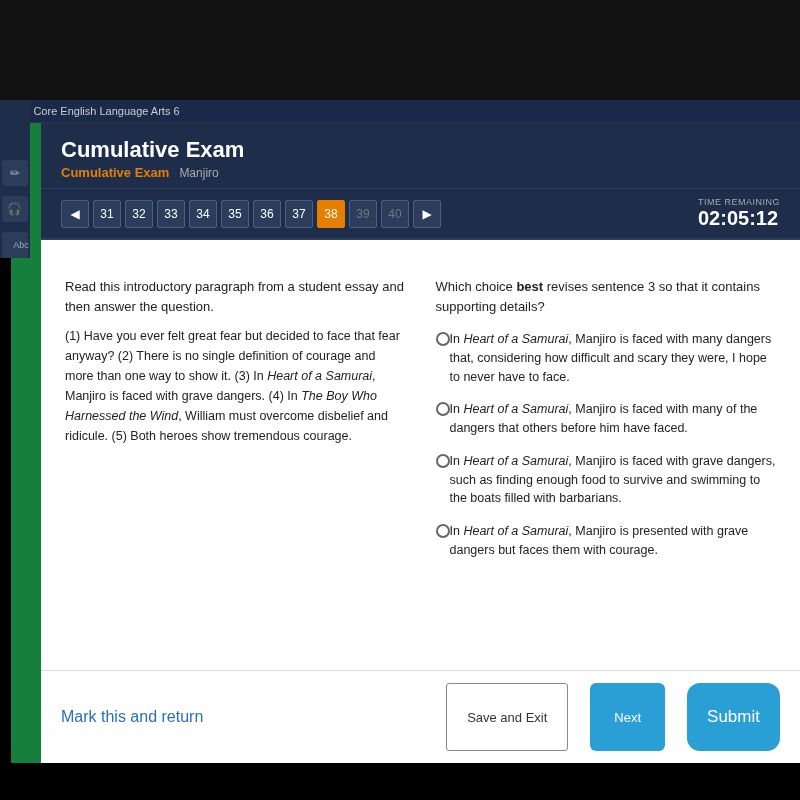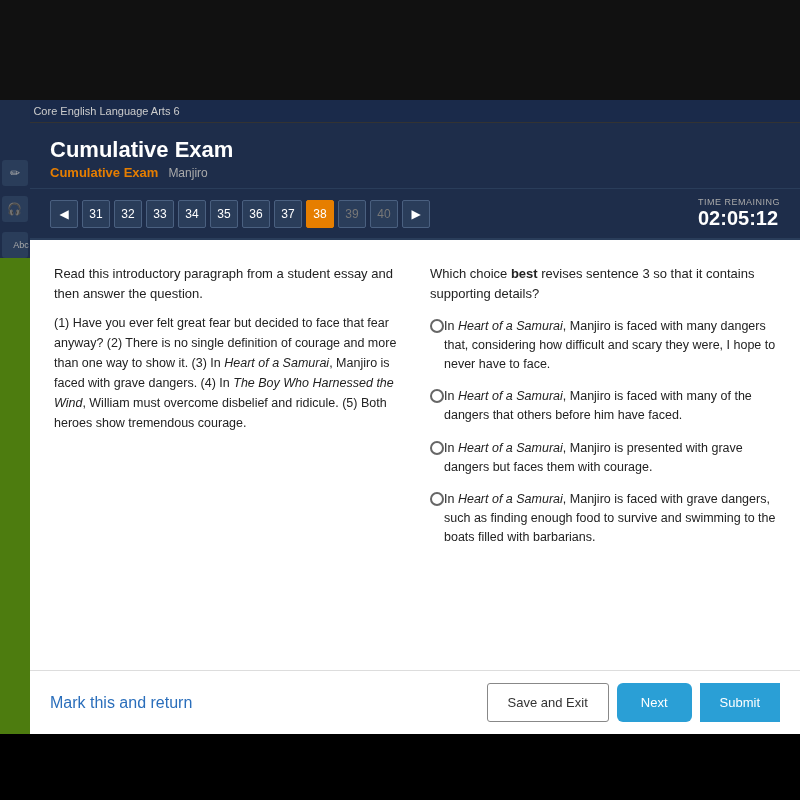--- a/index.html
+++ b/index.html
@@ -28,22 +28,23 @@
     .header-bar {
       background: #1a2a4a;
       color: #ccc;
       font-size: 11px;
       padding: 5px 12px;
       border-bottom: 1px solid #333;
     }
 
     
     .main-area {
-      background: #4d7c0f;
+      background: #15803d;
       min-height: 600px;
+      margin-left: 11px;
     }
 
     
     .exam-header {
       background: #1e2d4a;
       padding: 14px 20px 8px 20px;
       border-bottom: 1px solid #2a3d5a;
     }
 
     .exam-title {
@@ -130,21 +131,21 @@
     .time-value {
       font-size: 20px;
       font-weight: bold;
       color: #fff;
     }
 
     
     .content-area {
       background: #fff;
       margin: 0;
-      padding: 24px 24px;
+      padding: 37px 24px;
       display: flex;
       gap: 30px;
       min-height: 430px;
     }
 
     .left-panel {
       flex: 1;
       font-size: 13px;
       color: #222;
       line-height: 1.5;
@@ -244,21 +245,21 @@
     }
 
     .mark-return-link {
       color: #2a6ebb;
       font-size: 16px;
       cursor: pointer;
     }
 
     .footer-buttons {
       display: flex;
-      gap: 8px;
+      gap: 22px;
     }
 
     .btn-save-exit {
       background: #fff;
       border: 1px solid #888;
       color: #333;
       padding: 8px 20px;
       font-size: 13px;
       cursor: pointer;
       border-radius: 3px;
@@ -271,24 +272,24 @@
       padding: 8px 24px;
       font-size: 13px;
       cursor: pointer;
       border-radius: 6px;
     }
 
     .btn-submit {
       background: #2a9fd6;
       border: none;
       color: #fff;
-      padding: 12px 20px;
-      font-size: 13px;
-      cursor: pointer;
-      border-radius: 0;
+      padding: 24px 20px;
+      font-size: 17px;
+      cursor: pointer;
+      border-radius: 13px;
     }
 
     .bottom-black {
       background: #000;
       height: 20px;
     }
   </style>
 </head>
 <body>
 
@@ -356,26 +357,26 @@
           <span class="answer-text">In <em>Heart of a Samurai</em>, Manjiro is faced with many dangers that, considering how difficult and scary they were, I hope to never have to face.</span>
         </div>
 
         <div class="answer-option">
           <div class="radio-circle"></div>
           <span class="answer-text">In <em>Heart of a Samurai</em>, Manjiro is faced with many of the dangers that others before him have faced.</span>
         </div>
 
         <div class="answer-option">
           <div class="radio-circle"></div>
-          <span class="answer-text">In <em>Heart of a Samurai</em>, Manjiro is presented with grave dangers but faces them with courage.</span>
+          <span class="answer-text">In <em>Heart of a Samurai</em>, Manjiro is faced with grave dangers, such as finding enough food to survive and swimming to the boats filled with barbarians.</span>
         </div>
 
         <div class="answer-option">
           <div class="radio-circle"></div>
-          <span class="answer-text">In <em>Heart of a Samurai</em>, Manjiro is faced with grave dangers, such as finding enough food to survive and swimming to the boats filled with barbarians.</span>
+          <span class="answer-text">In <em>Heart of a Samurai</em>, Manjiro is presented with grave dangers but faces them with courage.</span>
         </div>
       </div>
 
     </div>
 
     <div class="footer">
       <a class="mark-return-link">Mark this and return</a>
       <div class="footer-buttons">
         <button class="btn-save-exit">Save and Exit</button>
         <button class="btn-next">Next</button>

